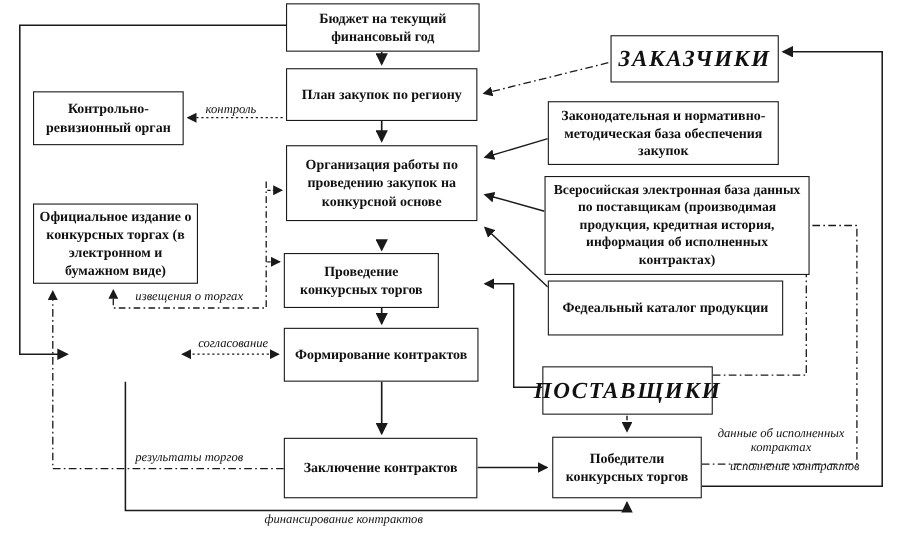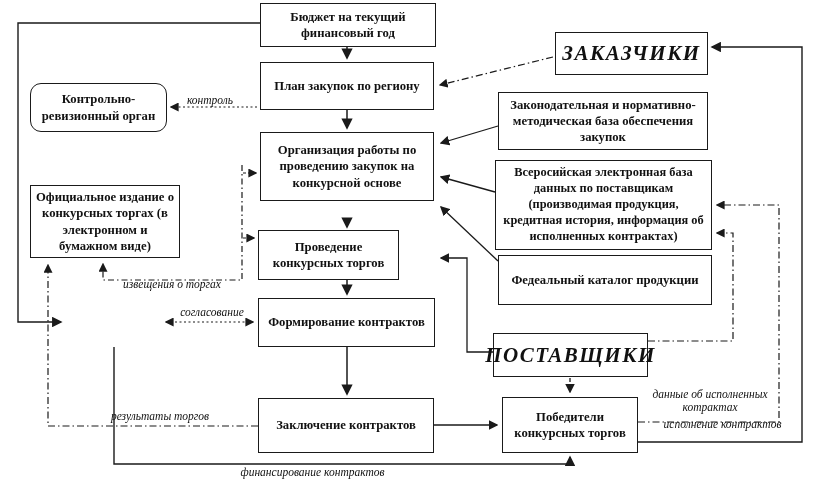--- a/index.html
+++ b/index.html
@@ -69,31 +69,31 @@
     <path d="M570,378 L570,392" stroke="#1a1a1a" stroke-width="1.3" fill="none" stroke-dasharray="4,3" marker-end="url(#arr)"></path>
   </svg>
 
   <div class="box" style="left:260px;top:3px;width:176px;height:44px;">Бюджет на текущий финансовый год</div>
   <div class="box" style="left:260px;top:62px;width:174px;height:48px;">План закупок по региону</div>
   <div class="box" style="left:260px;top:132px;width:174px;height:69px;">Организация работы по проведению закупок на конкурсной основе</div>
   <div class="box" style="left:258px;top:230px;width:141px;height:50px;">Проведение конкурсных торгов</div>
   <div class="box" style="left:258px;top:298px;width:177px;height:49px;">Формирование контрактов</div>
   <div class="box" style="left:258px;top:398px;width:176px;height:55px;">Заключение контрактов</div>
 
-  <div class="box" style="left:30px;top:83px;width:137px;height:49px;border-radius:11px;">Контрольно-ревизионный орган</div>
+  <div class="box" style="left:30px;top:83px;width:137px;height:49px;">Контрольно-ревизионный орган</div>
   <div class="box" style="left:30px;top:185px;width:150px;height:73px;">Официальное издание о конкурсных торгах (в электронном и бумажном виде)</div>
 
   <div class="box actor" style="left:555px;top:32px;width:153px;height:43px;">ЗАКАЗЧИКИ</div>
   <div class="box" style="left:498px;top:92px;width:210px;height:58px;font-family:Liberation Serif, serif;">Законодательная и нормативно-методическая база обеспечения закупок</div>
-  <div class="box" style="left:495px;top:160px;width:217px;height:90px;font-size:12.4px;">Всеросийская электронная база данных по поставщикам (производимая продукция, кредитная история, информация об исполненных контрактах)</div>
+  <div class="box" style="left:495px;top:160px;width:241px;height:90px;font-size:12.4px;">Всеросийская электронная база данных по поставщикам (производимая продукция, кредитная история, информация об исполненных контрактах)</div>
   <div class="box" style="left:498px;top:255px;width:214px;height:50px;">Федеальный каталог продукции</div>
   <div class="box actor" style="left:493px;top:333px;width:155px;height:44px;">ПОСТАВЩИКИ</div>
   <div class="box" style="left:502px;top:397px;width:136px;height:56px;">Победители конкурсных торгов</div>
 
   <div class="elabel" style="left:180px;top:94px;width:60px;">контроль</div>
-  <div class="elabel" style="left:113px;top:264px;width:118px;margin-top:14px;">извещения о торгах</div>
+  <div class="elabel" style="left:113px;top:264px;width:118px;">извещения о торгах</div>
   <div class="elabel" style="left:172px;top:306px;width:80px;">согласование</div>
-  <div class="elabel" style="left:104px;top:410px;width:112px;">результаты торгов</div>
+  <div class="elabel" style="left:116px;top:410px;width:112px;">результаты торгов</div>
   <div class="elabel" style="left:230px;top:466px;width:165px;">финансирование контрактов</div>
   <div class="elabel" style="left:642px;top:388px;width:136px;">данные об исполненных котрактах</div>
   <div class="elabel" style="left:660px;top:418px;width:125px;">исполнение контрактов</div>
 
 </div>
 
 </body></html>

